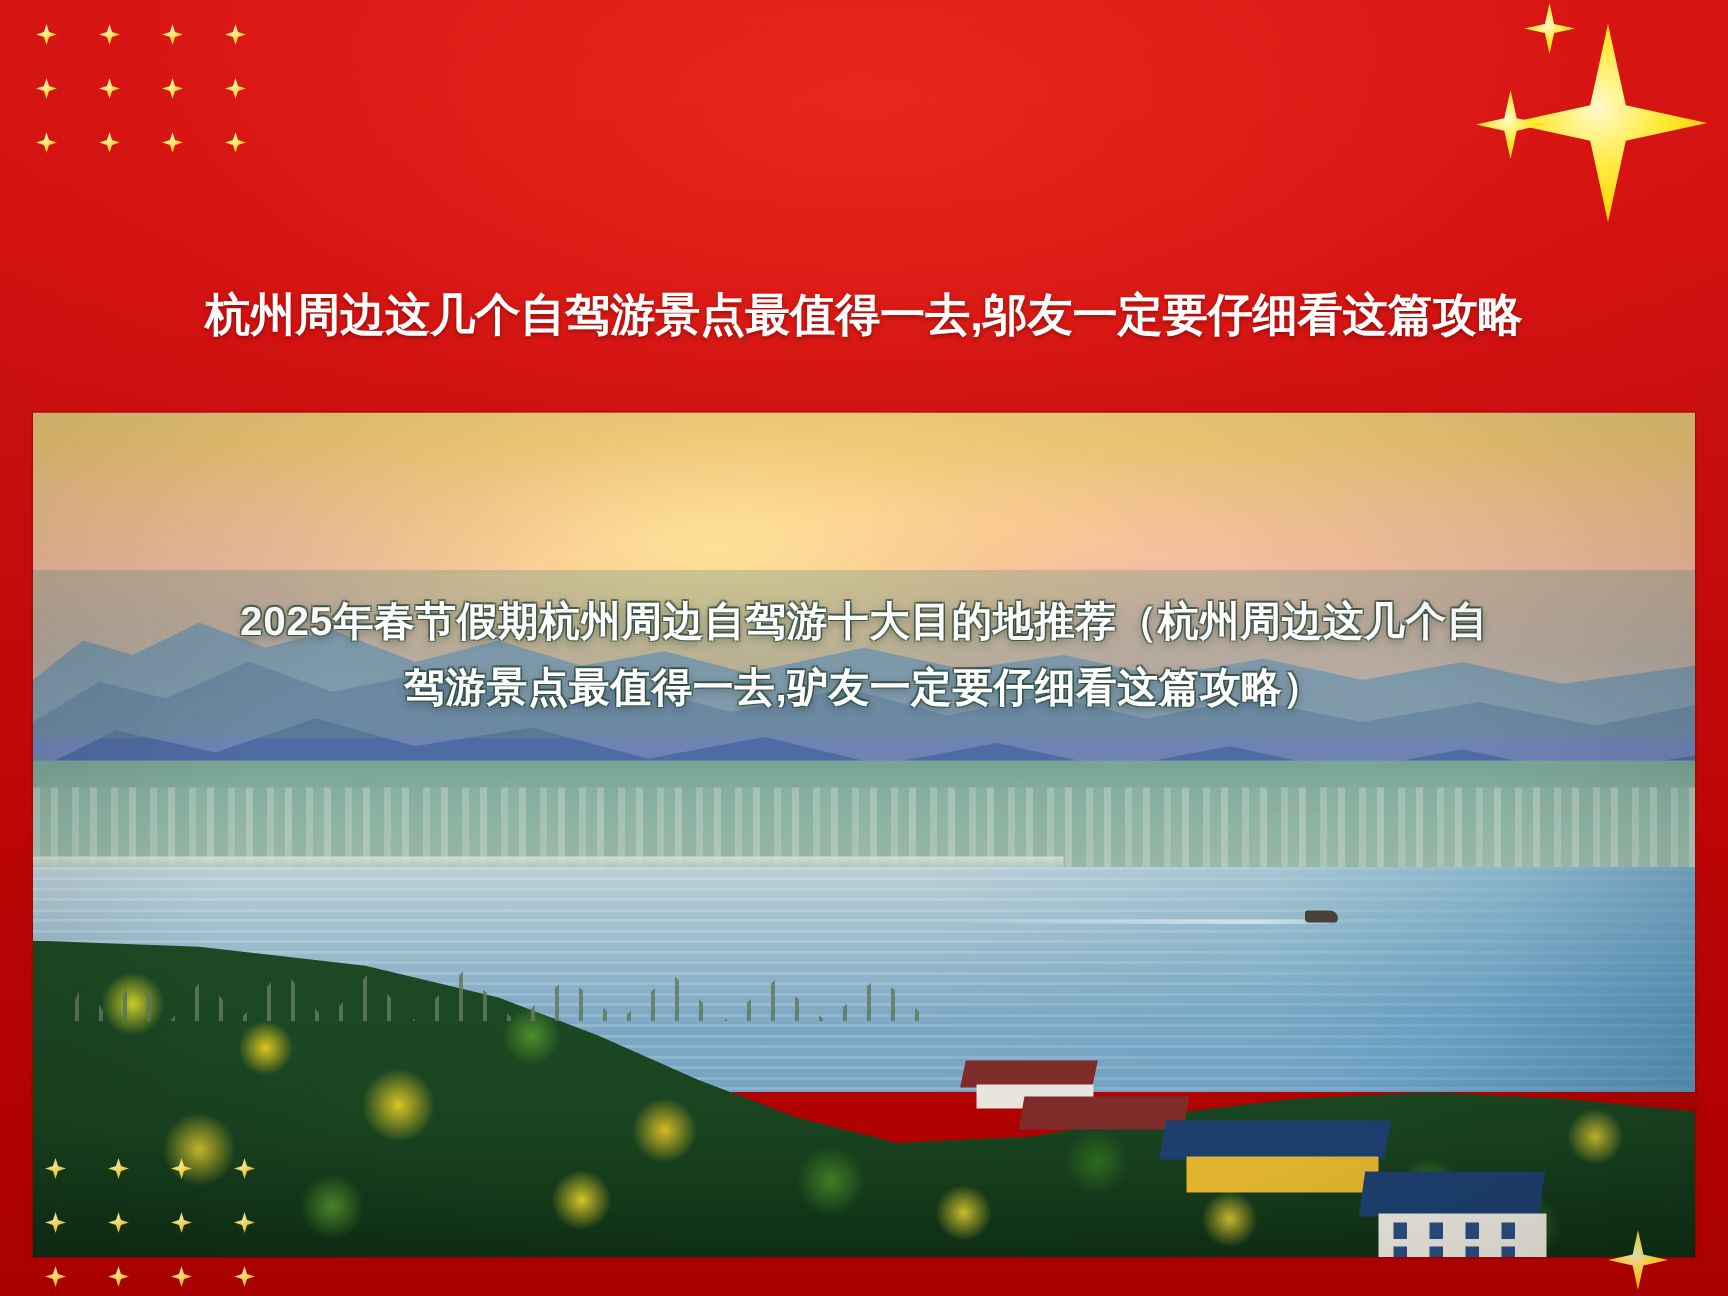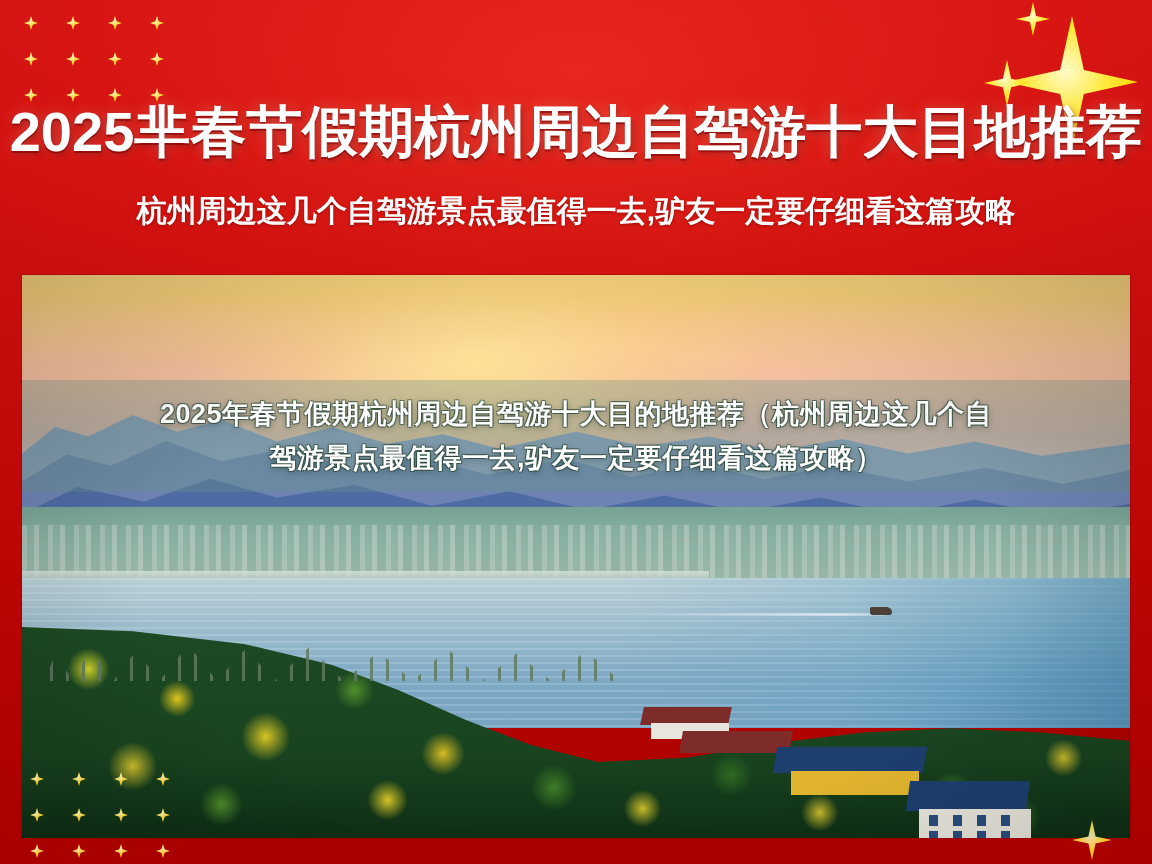--- a/index.html
+++ b/index.html
@@ -344,23 +344,22 @@
     <span class="diamond"></span>
     <span class="diamond"></span>
     <span class="diamond"></span>
   </div>
 
   <span class="sparkle sp-big"></span>
   <span class="sparkle sp-mid"></span>
   <span class="sparkle sp-small"></span>
   <span class="sparkle sp-br"></span>
 
-  <div class="headline">2025芈春节假期杭州周边自驾游十大目地推荐</div>
-
-  <div class="subheadline">杭州周边这几个自驾游景点最值得一去,驴友一定要仔细看这篇攻略</div>
+
+  <div class="subheadline">杭州周边这几个自驾游景点最值得一去,邬友一定要仔细看这篇攻略</div>
 
   <div class="photo-frame">
     <div class="photo">
 
       <div class="sky"></div>
       <div class="sun-glow"></div>
 
       <div class="mtn mtn-far"></div>
       <div class="mtn mtn-mid"></div>
       <div class="mtn mtn-near"></div>

